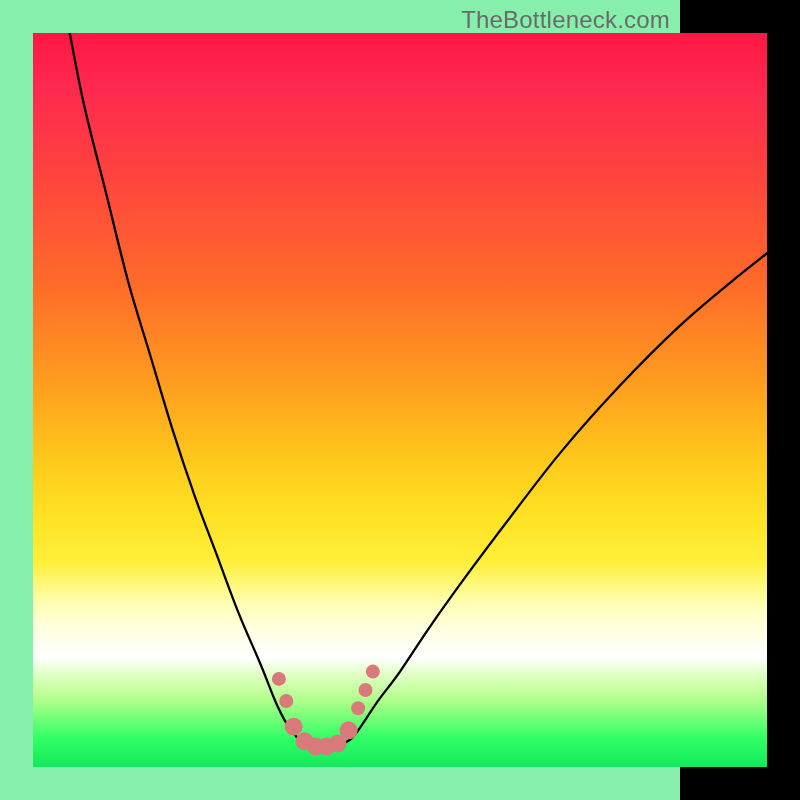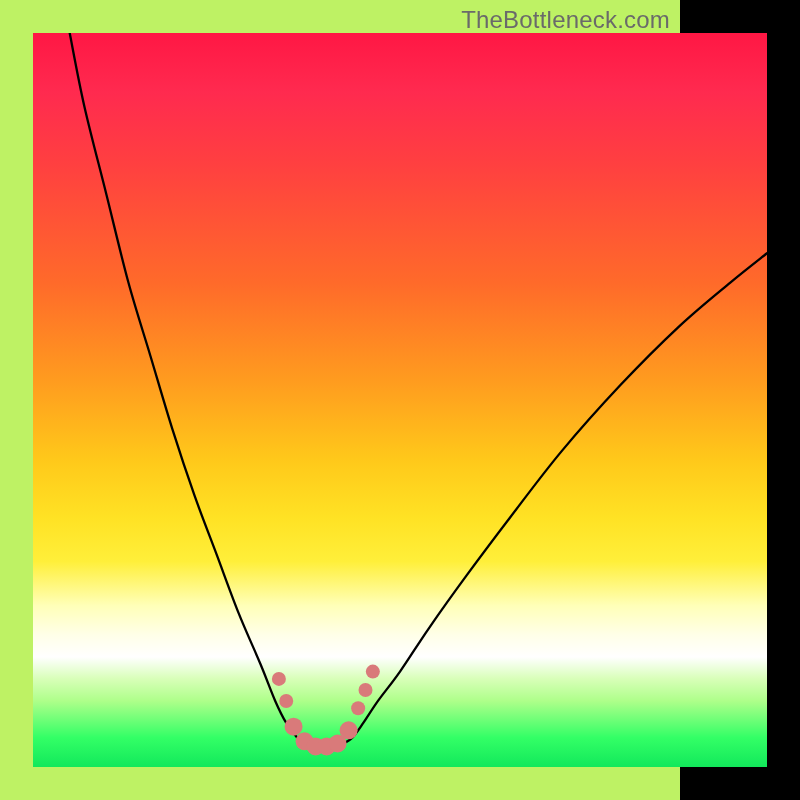--- a/index.html
+++ b/index.html
@@ -7,21 +7,21 @@
     width: 800px;
     height: 800px;
     overflow: hidden;
     background: #000;
     font-family: Arial, Helvetica, sans-serif;
   }
   .stage {
     position: relative;
     width: 680px;
     height: 800px;
-    background: #bef264;
+    background: #86efac;
   }
   .plot-area {
     position: absolute;
     left: 33px;
     top: 33px;
     width: 734px;
     height: 734px;
     
     background: linear-gradient(
       to bottom,

